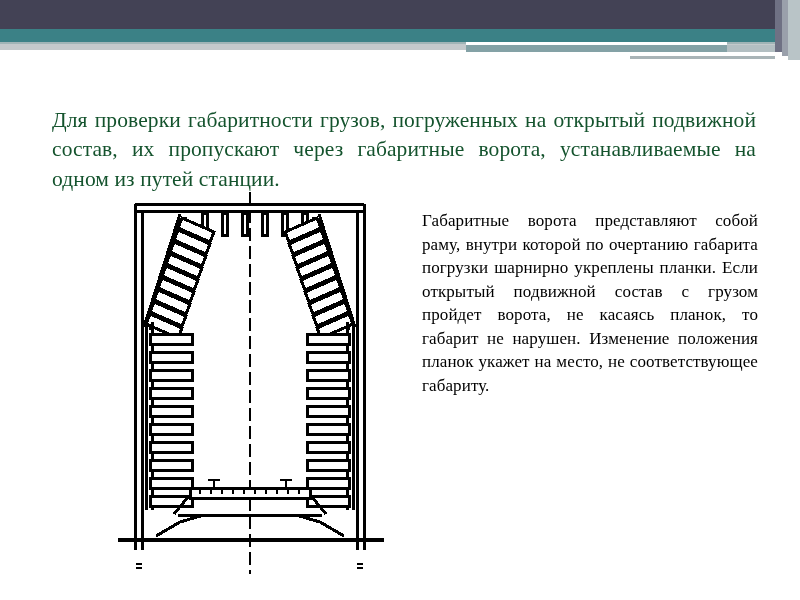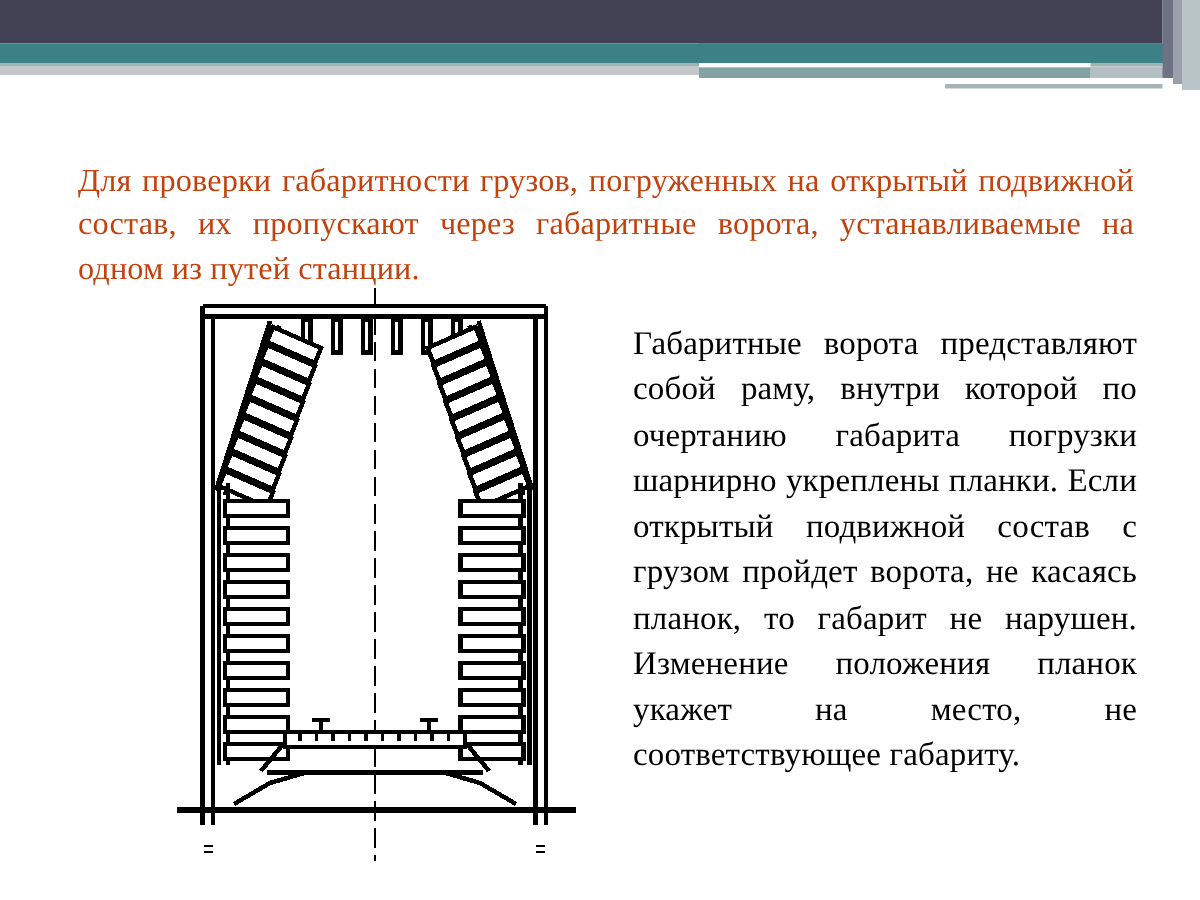--- a/index.html
+++ b/index.html
@@ -110,29 +110,29 @@
   
   #intro-paragraph {
     position: absolute;
     left: 52px;
     top: 84px;
     width: 704px;
     font-size: 21.5px;
     line-height: 1.39;
     text-align: justify;
     text-align-last: left;
-    color: #c2410c;
+    color: #14532d;
     letter-spacing: 0.1px;
   }
   #body-paragraph {
     position: absolute;
     left: 422px;
     top: 192px;
     width: 336px;
-    font-size: 22px;
+    font-size: 17px;
     line-height: 1.385;
     text-align: justify;
     text-align-last: left;
     color: #000000;
     letter-spacing: 0.1px;
   }
 
   
   #gauge-diagram {
     position: absolute;

